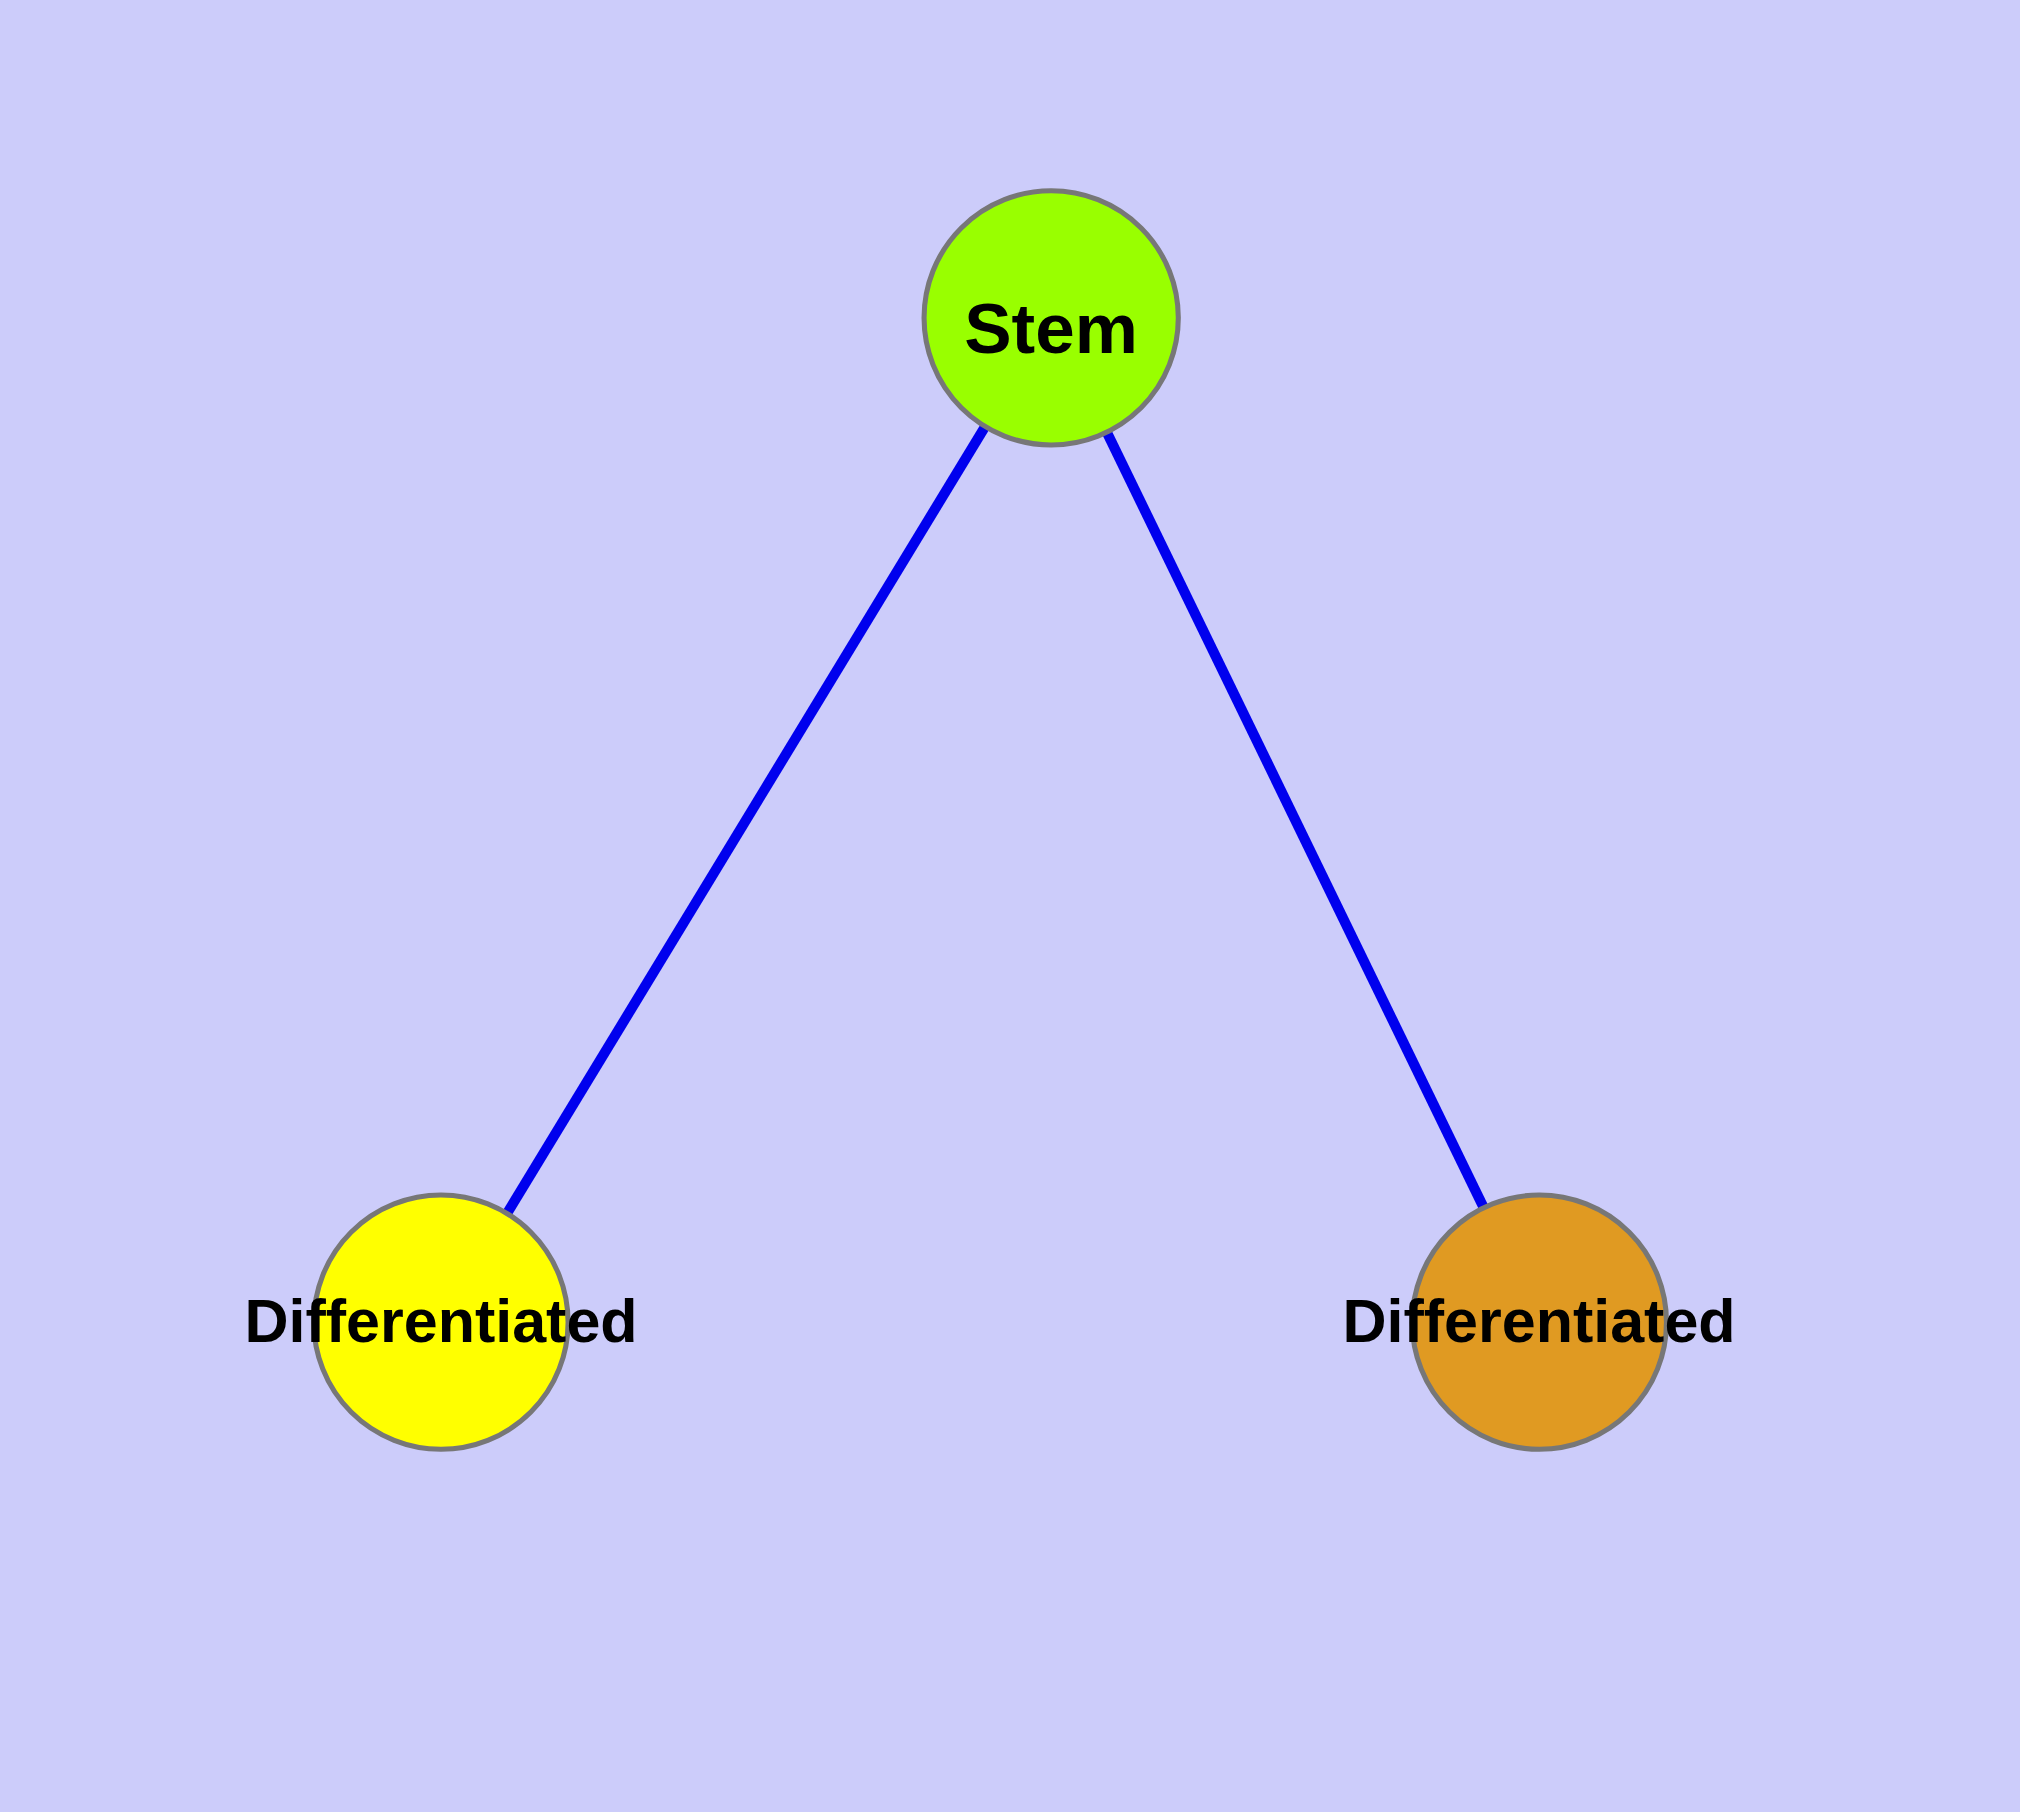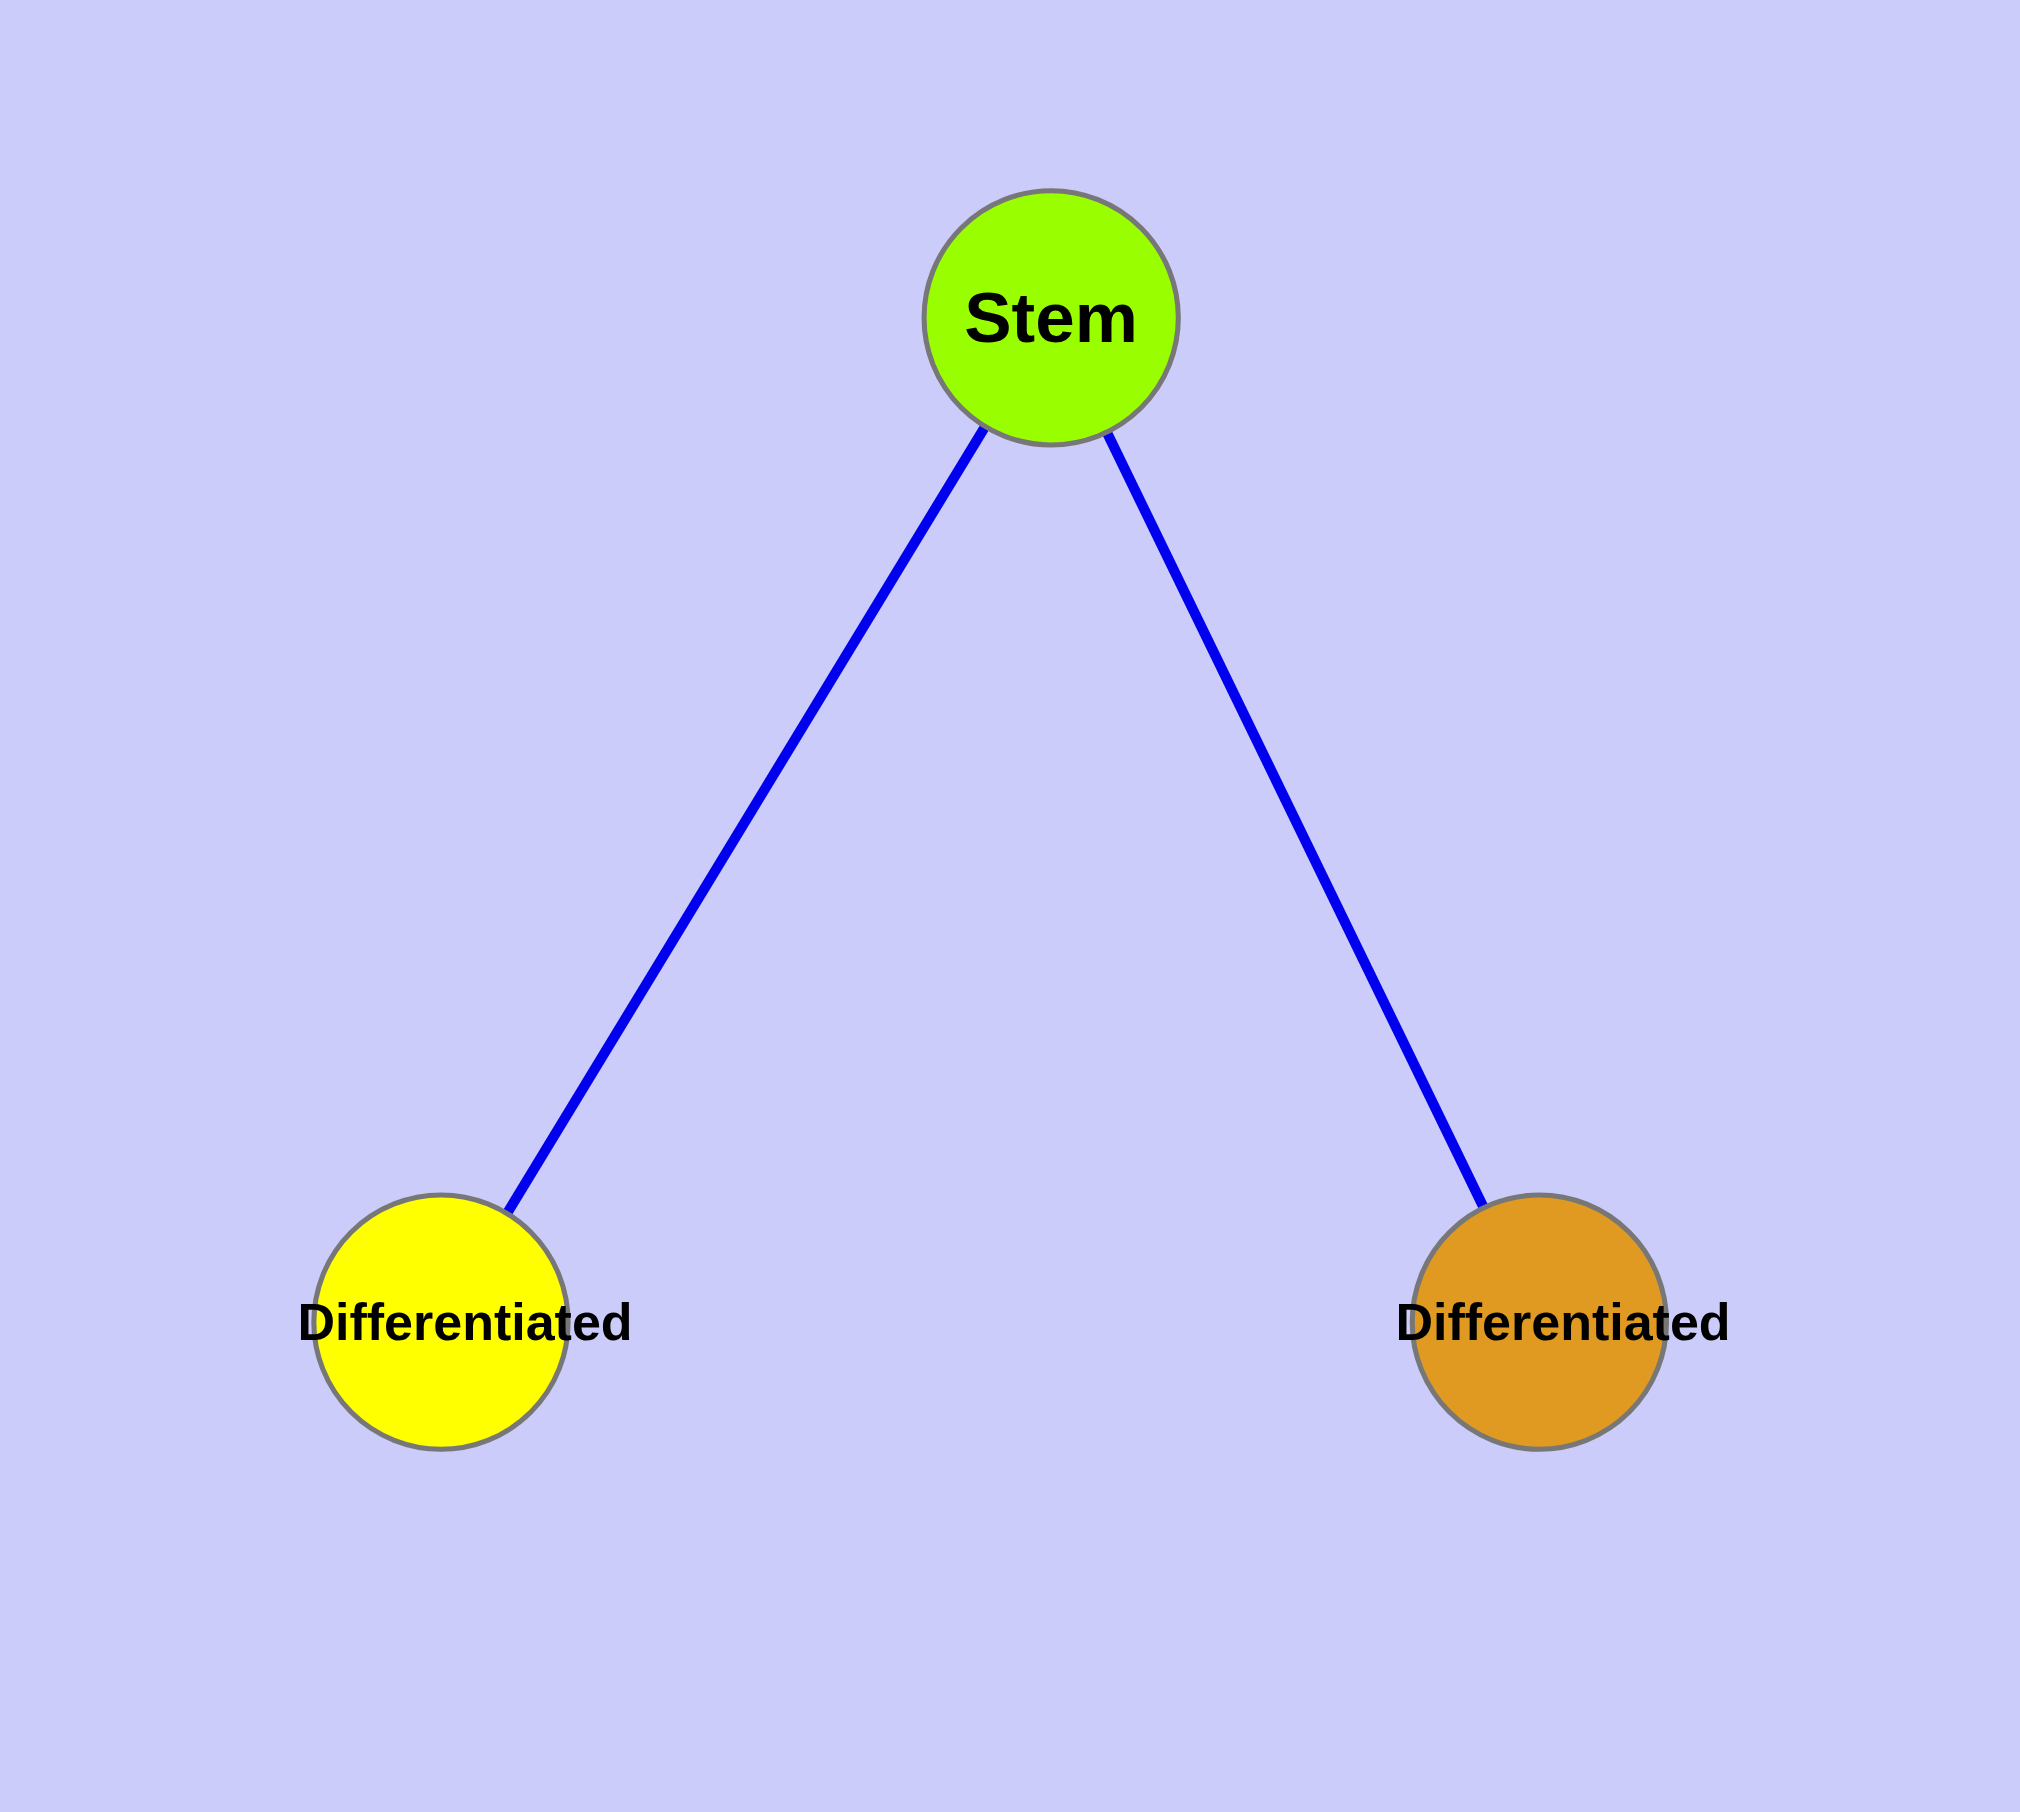--- a/index.html
+++ b/index.html
@@ -35,22 +35,21 @@
     text-align: center;
     line-height: 1.08;
     white-space: pre;
     pointer-events: none;
     transform: translate(-50%, -50%);
   }
   .node-label.single {
     font-size: 71px;
   }
   .node-label.double {
-    font-size: 52px;
-    margin-left: 24px;
+    font-size: 61px;
   }
 </style>
 </head>
 <body>
 
 <div id="graph-canvas">
 
   <svg id="graph-svg" viewBox="0 0 2384 2138">
 
     <g id="edges-layer">
@@ -59,19 +58,19 @@
       </g>
     <g id="nodes-layer">
         <circle cx="1240" cy="375" r="150" fill="#99ff00" stroke="#777777" stroke-width="6"></circle>
         <circle cx="520" cy="1560" r="150" fill="#ffff00" stroke="#777777" stroke-width="6"></circle>
         <circle cx="1816" cy="1560" r="150" fill="#e09a22" stroke="#777777" stroke-width="6"></circle>
       </g>
 
   </svg>
 
   <div id="labels-layer">
-      <div class="node-label single" style="left: 1051px; top: 318px;"><div>Stem</div></div>
+      <div class="node-label single" style="left: 1051px; top: 329px;"><div>Stem</div></div>
       <div class="node-label double" style="left: 441px; top: 1322px;"><div>Differentiated</div></div>
       <div class="node-label double" style="left: 1539px; top: 1322px;"><div>Differentiated</div></div>
     </div>
 
 </div>
 
 
 </body></html>

